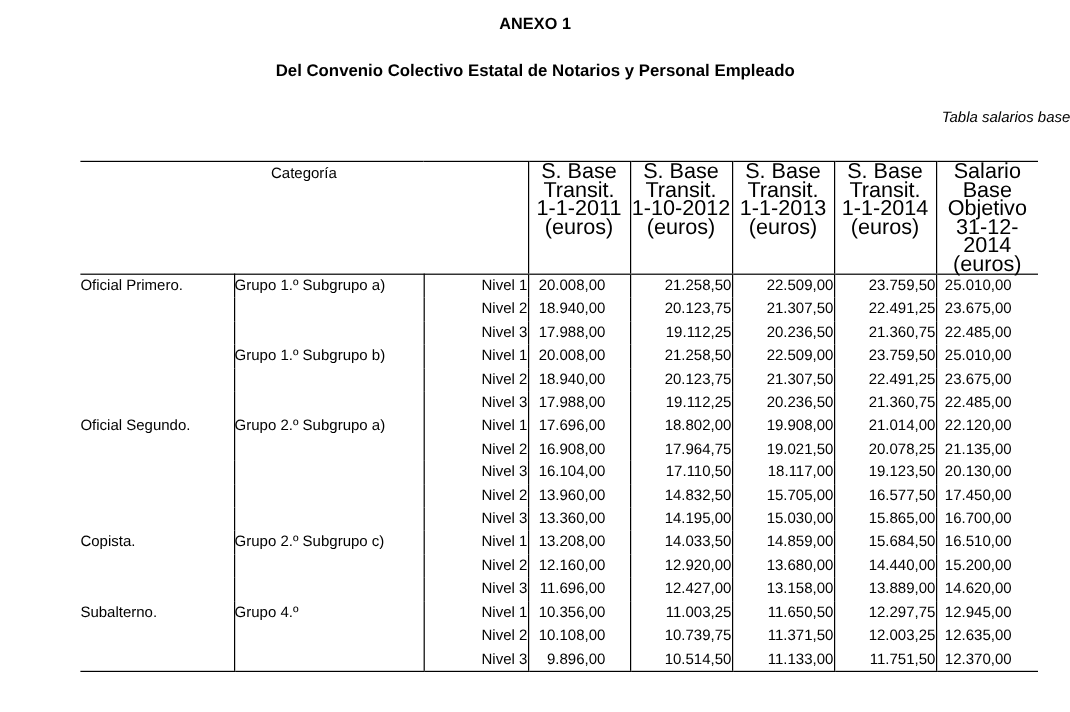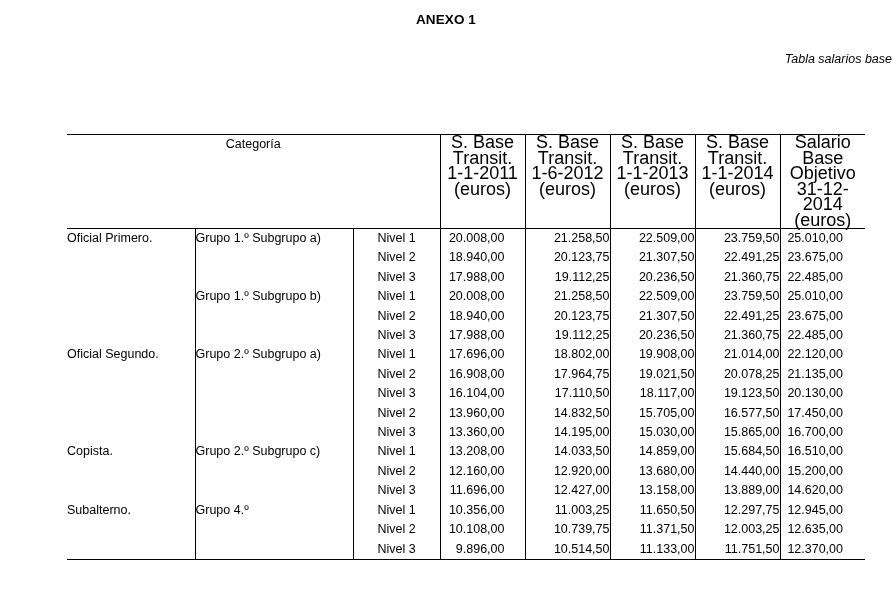--- a/index.html
+++ b/index.html
@@ -115,21 +115,21 @@
     text-align: left;
     white-space: nowrap;
   }
   td.grp-cell {
     padding-left: 8px;
     text-align: left;
     white-space: nowrap;
   }
   td.niv-cell {
     padding-left: 8px;
-    text-align: center;
+    text-align: right;
     white-space: nowrap;
   }
   td.num-cell {
     text-align: right;
     padding-right: 20px;
     white-space: nowrap;
   }
   td.num-cell.first-num {
     padding-right: 20px;
   }
@@ -137,20 +137,21 @@
     padding-right: 22px;
   }
 </style>
 </head>
 <body>
 
 <div class="page">
 
   <div class="heading-block">
     <div class="title-main">ANEXO 1</div>
+    <div class="title-sub">Del Convenio Colectivo Estatal de Notarios y Personal Empleado</div>
     <div class="title-caption">Tabla salarios base</div>
   </div>
 
   <div class="table-wrap">
     <table class="salary">
       <colgroup>
         <col class="c-cat">
           <col class="c-grp">
           <col class="c-niv">
         <col class="c-num">
@@ -164,21 +165,21 @@
           <th class="cat-head" colspan="3">Categoría</th>
           <th class="col-head vsep">
             <span class="hl">S. Base</span>
             <span class="hl">Transit.</span>
             <span class="hl">1-1-2011</span>
             <span class="hl">(euros)</span>
           </th>
           <th class="col-head vsep">
             <span class="hl">S. Base</span>
             <span class="hl">Transit.</span>
-            <span class="hl">1-6-2012</span>
+            <span class="hl">1-10-2012</span>
             <span class="hl">(euros)</span>
           </th>
           <th class="col-head vsep">
             <span class="hl">S. Base</span>
             <span class="hl">Transit.</span>
             <span class="hl">1-1-2013</span>
             <span class="hl">(euros)</span>
           </th>
           <th class="col-head vsep">
             <span class="hl">S. Base</span>

